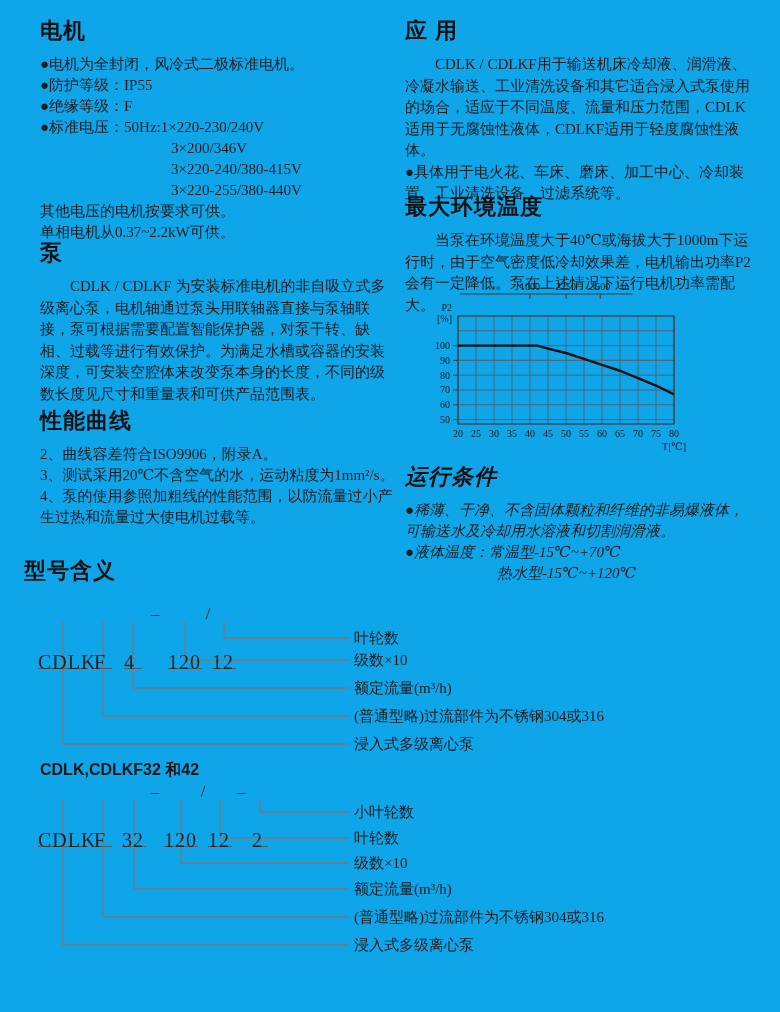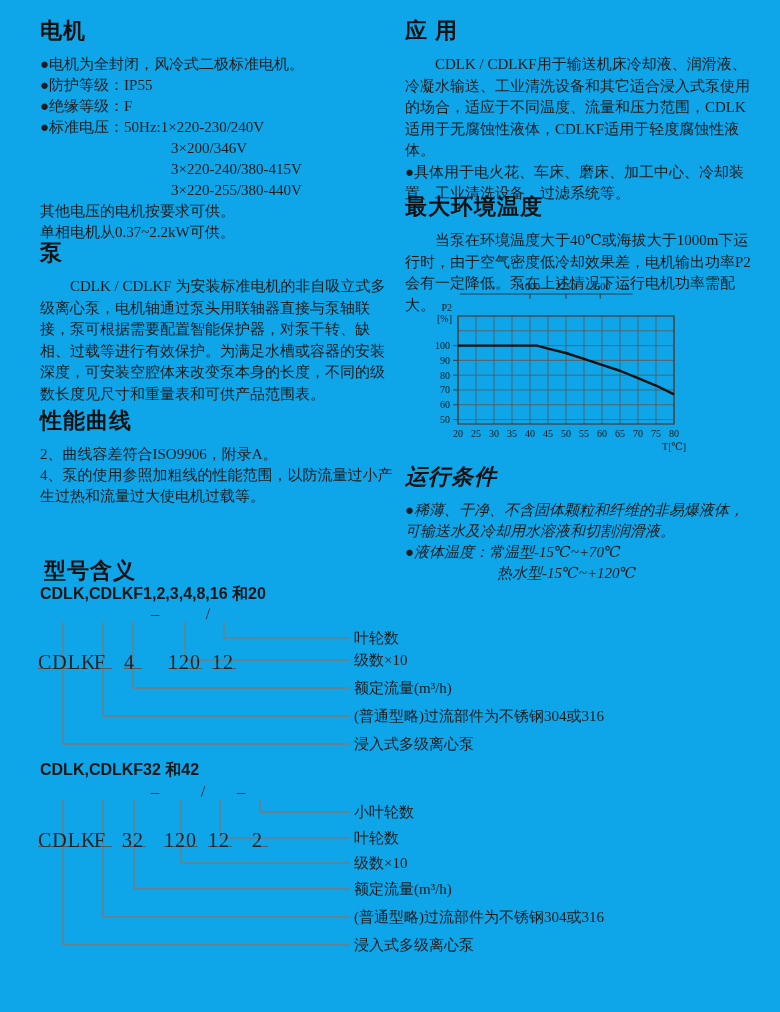--- a/index.html
+++ b/index.html
@@ -55,20 +55,21 @@
 
   <div class="sec" style="left:40px;top:238px;width:356px;">
     <h2 class="hd">泵</h2>
     <p class="para">CDLK / CDLKF 为安装标准电机的非自吸立式多级离心泵，电机轴通过泵头用联轴器直接与泵轴联接，泵可根据需要配置智能保护器，对泵干转、缺相、过载等进行有效保护。为满足水槽或容器的安装深度，可安装空腔体来改变泵本身的长度，不同的级数长度见尺寸和重量表和可供产品范围表。</p>
   </div>
 
   <div class="sec" style="left:40px;top:406px;width:358px;">
     <h2 class="hd">性能曲线</h2>
     <div class="body-t">
       <p class="bullet hang">2、曲线容差符合ISO9906，附录A。</p>
+      <p class="bullet hang">3、测试采用20℃不含空气的水，运动粘度为1mm²/s。</p>
       <p class="bullet nohang">4、泵的使用参照加粗线的性能范围，以防流量过小产生过热和流量过大使电机过载等。</p>
     </div>
   </div>
 
   <div class="sec" style="left:405px;top:16px;width:348px;">
     <h2 class="hd">应 用</h2>
     <p class="para">CDLK / CDLKF用于输送机床冷却液、润滑液、冷凝水输送、工业清洗设备和其它适合浸入式泵使用的场合，适应于不同温度、流量和压力范围，CDLK适用于无腐蚀性液体，CDLKF适用于轻度腐蚀性液体。</p>
     <p class="bullet body-t">●具体用于电火花、车床、磨床、加工中心、冷却装置、工业清洗设备、过滤系统等。</p>
   </div>
 
@@ -162,23 +163,22 @@
         <path d="M224 622 V638 H350"></path>
         <path d="M260 800 V812 H350"></path>
         <path d="M220 800 V838 H350"></path>
         <path d="M181 800 V863 H350"></path>
         <path d="M134 800 V889 H350"></path>
         <path d="M103 800 V917 H350"></path>
         <path d="M63 800 V945 H350"></path>
       </g>
     </svg>
 
-    <h2 class="hd" style="position:absolute;left:44px;top:556px;">型号含义</h2>
-
-    <div class="mm-title" style="left:40px;top:584px;">CDLK,CDLKF1,2,3,4,8,16 和20</div>
+    <h2 class="hd" style="position:absolute;left:24px;top:556px;">型号含义</h2>
+
 
     <span class="code-seg" style="left:38px;top:604px;width:50px;">CDLK</span>
     <span class="code-seg" style="left:94px;top:604px;width:18px;">F</span>
     <span class="code-seg" style="left:124px;top:604px;width:18px;">4</span>
     <span class="code-sep" style="left:148px;top:604px;width:14px;">–</span>
     <span class="code-seg" style="left:168px;top:604px;width:34px;">120</span>
     <span class="code-sep" style="left:204px;top:604px;width:8px;">/</span>
     <span class="code-seg" style="left:212px;top:604px;width:24px;">12</span>
 
     <div class="mm-label" style="left:354px;top:629px;">叶轮数</div>

